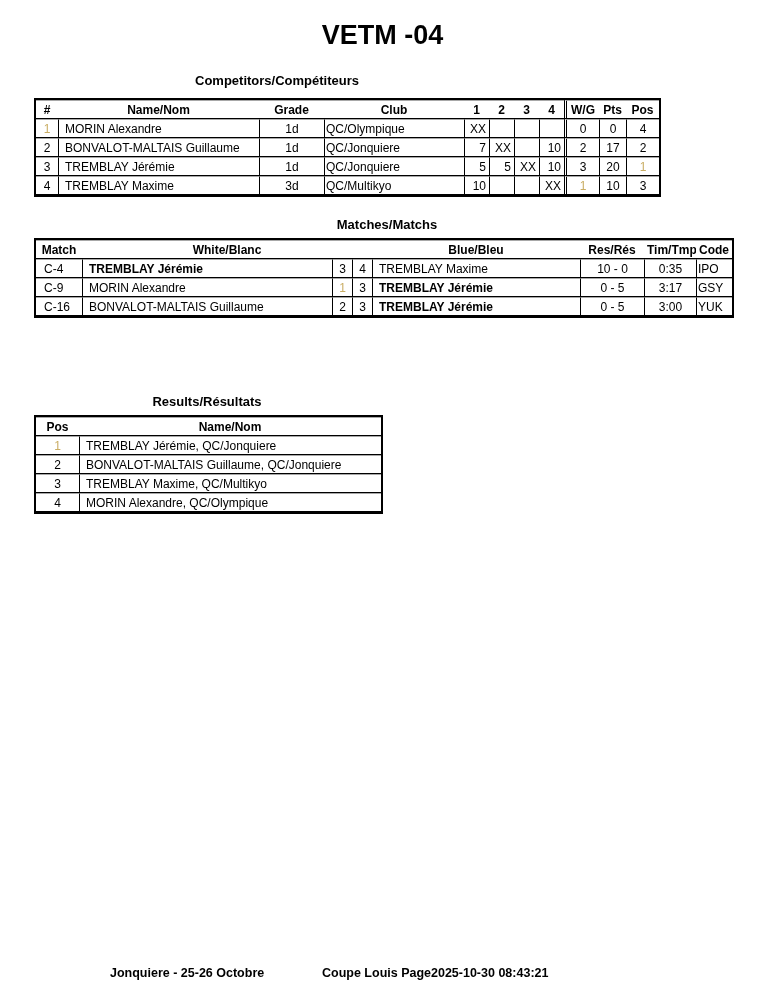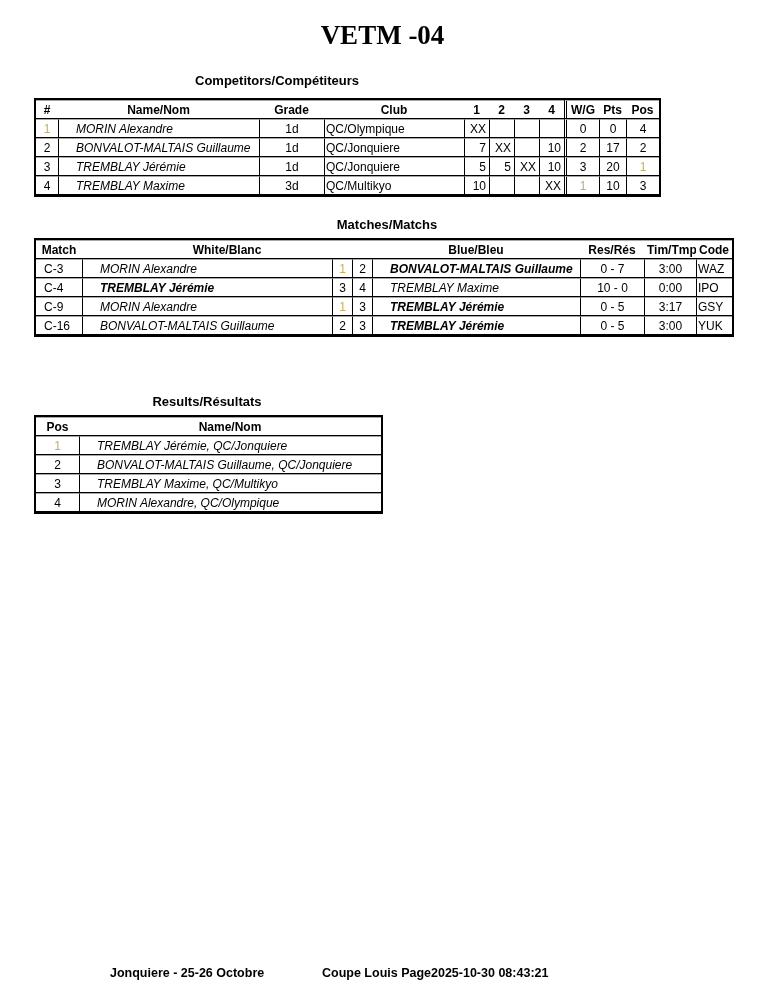--- a/index.html
+++ b/index.html
@@ -2,21 +2,21 @@
 <html><head>
 <meta charset="utf-8">
 <style>
   html,body { margin:0; padding:0; background:#fff; }
   body {
     width:765px; height:990px; position:relative;
     font-family:"Liberation Sans", sans-serif; color:#000;
   }
   #page-title {
     position:absolute; top:20px; left:0; width:765px; margin:0;
-    text-align:center; font-size:27px; font-weight:bold;font-family:Liberation Serif, serif;
+    text-align:center; font-size:27px; font-weight:bold;
   }
   .tbl-title {
     position:absolute; transform:translateX(-50%);
     font-size:13px; font-weight:bold; white-space:nowrap;
   }
   #competitors-title { left:277px; top:73px; }
   #matches-title     { left:387px; top:217px;text-align:right; }
   #results-title     { left:207px; top:394px; }
 
   table {
@@ -33,21 +33,21 @@
     vertical-align:middle;
     border-top:1px solid #a8a8a8; border-bottom:1px solid #000;
   }
   th { font-weight:bold; text-align:center; }
 
   .bl { border-left:1px solid #000; }      
   .dv { border-left:3px double #000; }     
   .c  { text-align:center; }
   .l  { text-align:left; }
   .r  { text-align:right; }
-  .pad7 { padding-left:17px;font-style:italic; }
+  .pad7 { padding-left:6px; }
   .pad8 { padding-left:8px; }
   .pad5 { padding-left:1px; }
   .gold { color:#C9AD64; }                 
   .win  { font-weight:bold; }              
 
   .footer span {
     position:absolute; top:966px; font-weight:bold; font-size:12.5px;
     white-space:nowrap;
   }
   #footer-location { left:110px; }
@@ -164,37 +164,27 @@
       <th>Match</th>
       <th colspan="3">White/Blanc</th>
       <th>Blue/Bleu</th>
       <th>Res/Rés</th>
       <th>Tim/Tmp</th>
       <th>Code</th>
     </tr>
   </thead>
   <tbody>
     <tr>
-      <td class="l pad8">C-3</td>
-      <td class="l bl pad7">MORIN Alexandre</td>
-      <td class="c bl gold">1</td>
-      <td class="c bl">2</td>
-      <td class="l bl pad7 win">BONVALOT-MALTAIS Guillaume</td>
-      <td class="c bl">0 - 7</td>
-      <td class="c bl">3:00</td>
-      <td class="l bl pad5">WAZ</td>
-    </tr>
-    <tr>
       <td class="l pad8">C-4</td>
       <td class="l bl pad7 win">TREMBLAY Jérémie</td>
       <td class="c bl">3</td>
       <td class="c bl">4</td>
       <td class="l bl pad7">TREMBLAY Maxime</td>
       <td class="c bl">10 - 0</td>
-      <td class="c bl">0:00</td>
+      <td class="c bl">0:35</td>
       <td class="l bl pad5">IPO</td>
     </tr>
     <tr>
       <td class="l pad8">C-9</td>
       <td class="l bl pad7">MORIN Alexandre</td>
       <td class="c bl gold">1</td>
       <td class="c bl">3</td>
       <td class="l bl pad7 win">TREMBLAY Jérémie</td>
       <td class="c bl">0 - 5</td>
       <td class="c bl">3:17</td>

